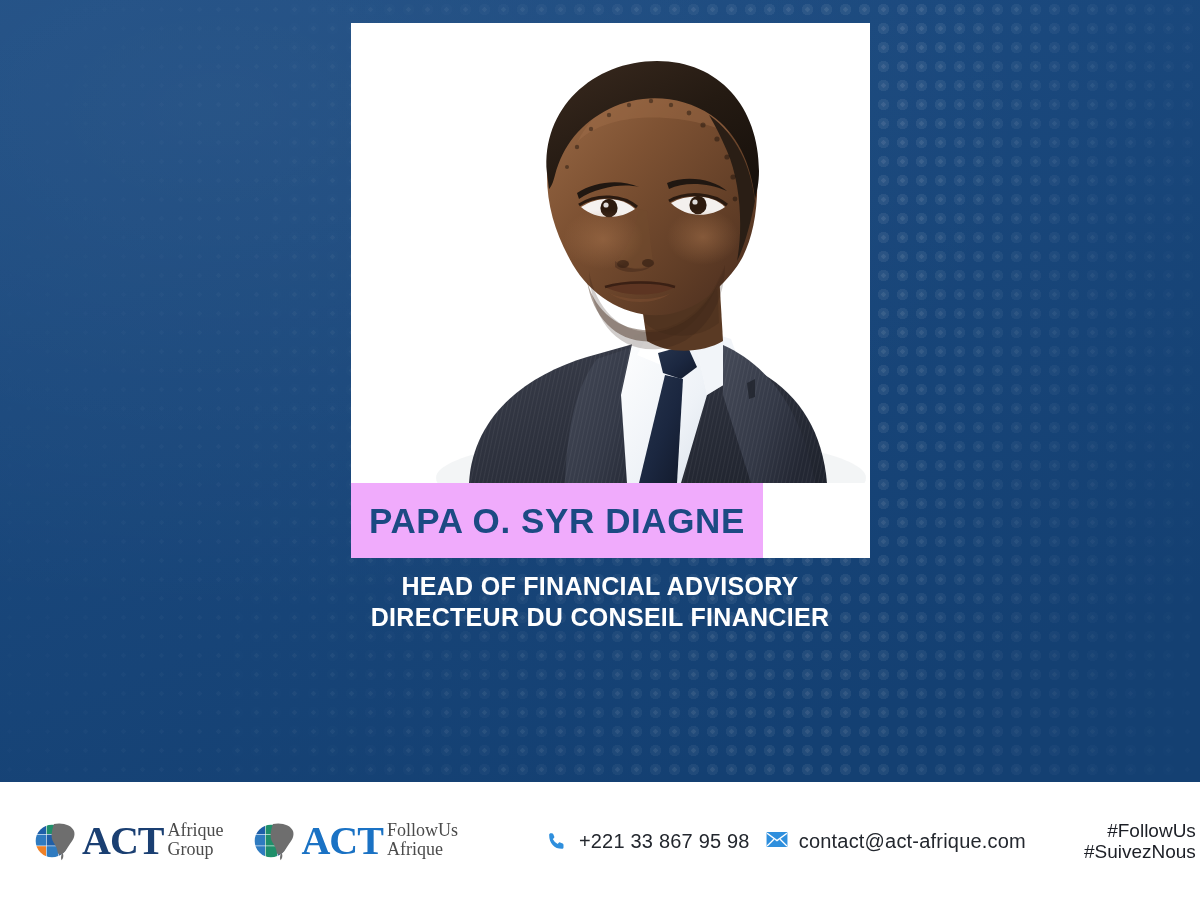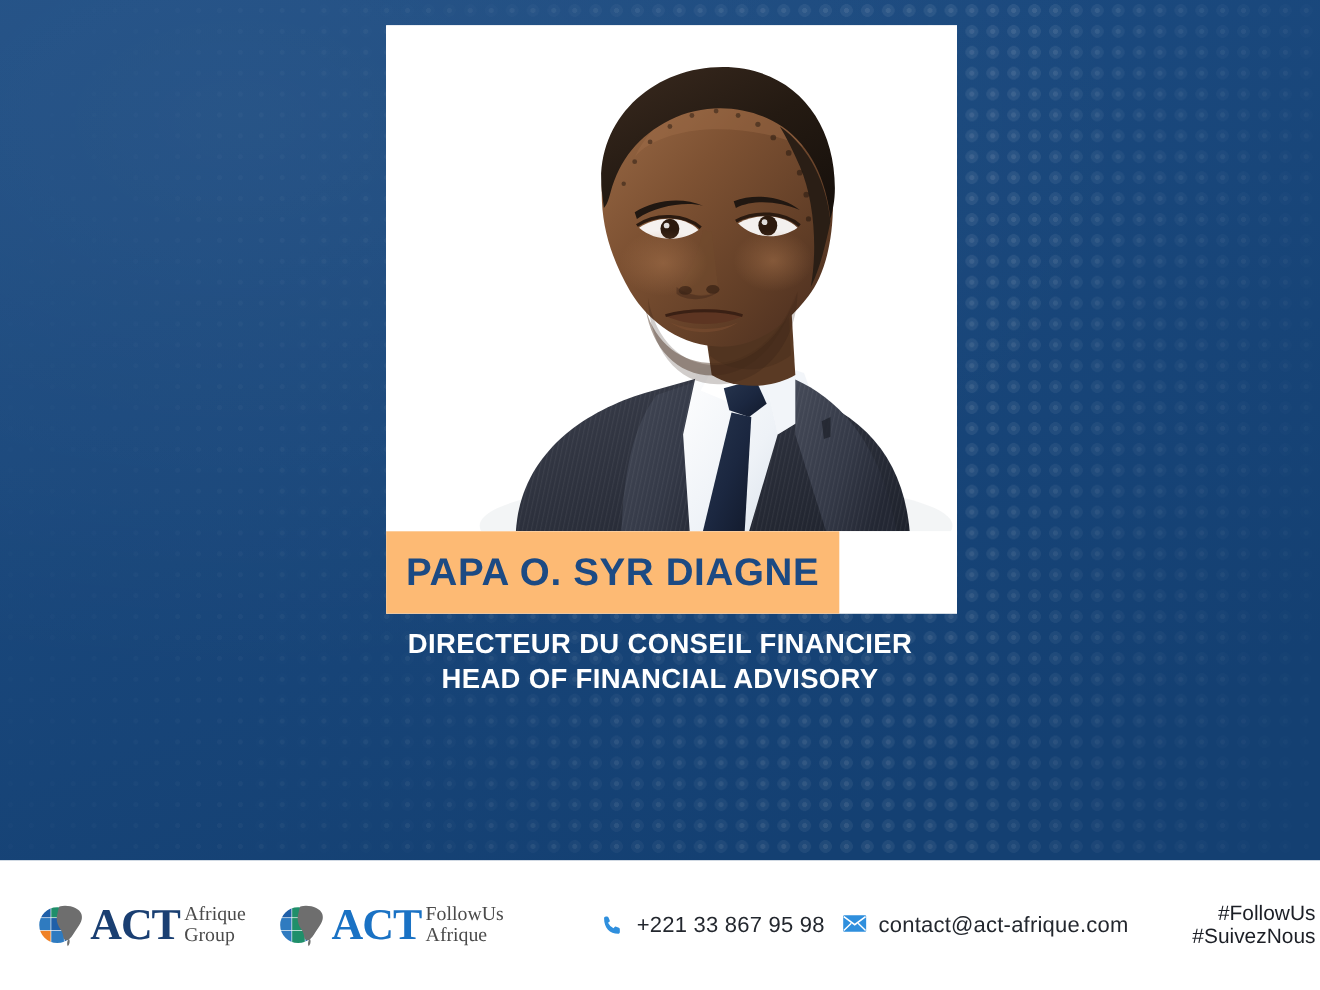--- a/index.html
+++ b/index.html
@@ -55,21 +55,21 @@
     left: 0; top: 0; width: 519px; height: 460px;
     background: #ffffff;
     overflow: hidden;
   }
   #portrait svg { display: block; }
 
   .name-band {
     position: absolute;
     left: 0; bottom: 0;
     width: 412px; height: 75px;
-    background: #fdba74;
+    background: #f0abfc;
     display: flex; align-items: center; justify-content: center;
   }
   .name-text {
     color: #1c4a83;
     font-size: 35px;
     font-weight: 700;
     letter-spacing: .6px;
     white-space: nowrap;
   }
 
@@ -308,22 +308,22 @@
         <path d="M238 248 C246 292 276 314 310 308 C340 302 364 276 374 242 C374 286 346 322 308 326 C266 330 240 296 238 248 Z" fill="#2c1b11" opacity="0.22"></path>
       </svg>
     </div>
 
     <div class="name-band">
       <div class="name-text">PAPA O. SYR DIAGNE</div>
     </div>
   </div>
 
   <div id="titles">
+    <div class="line">HEAD OF FINANCIAL ADVISORY</div>
     <div class="line">DIRECTEUR DU CONSEIL FINANCIER</div>
-    <div class="line">HEAD OF FINANCIAL ADVISORY</div>
   </div>
 
   <div id="footer">
 
     <div class="logos">
 
       <div class="logo">
         <span class="logo-globe">
           <svg viewBox="0 0 46 46" width="46" height="46" xmlns="http://www.w3.org/2000/svg">
             <g>

